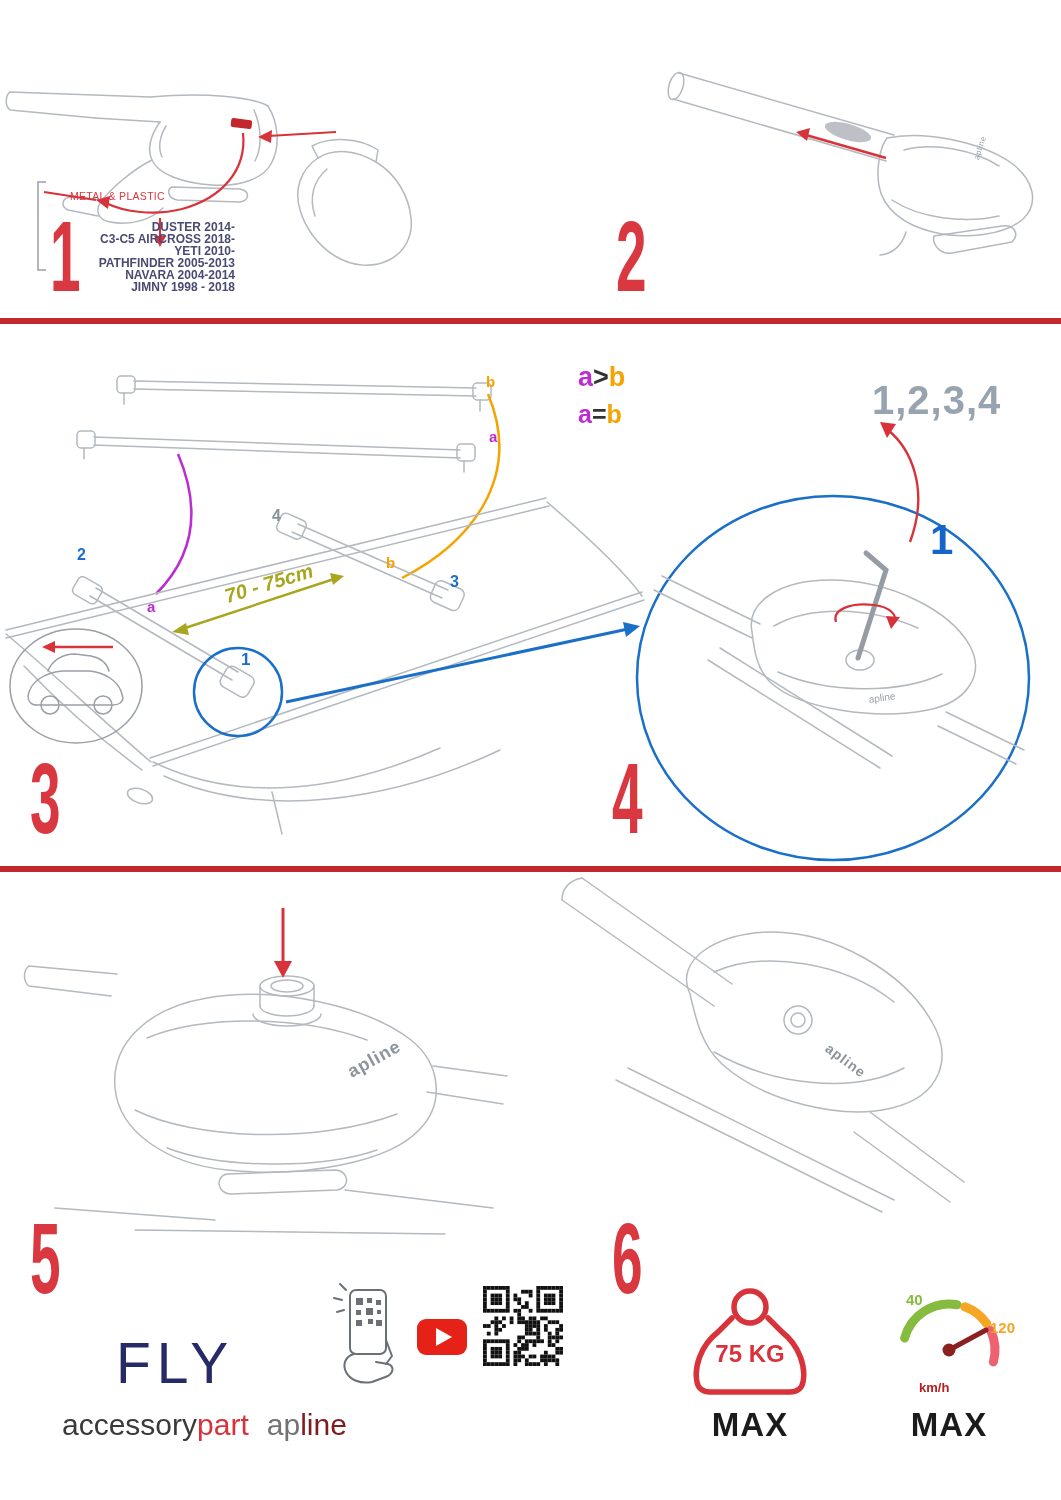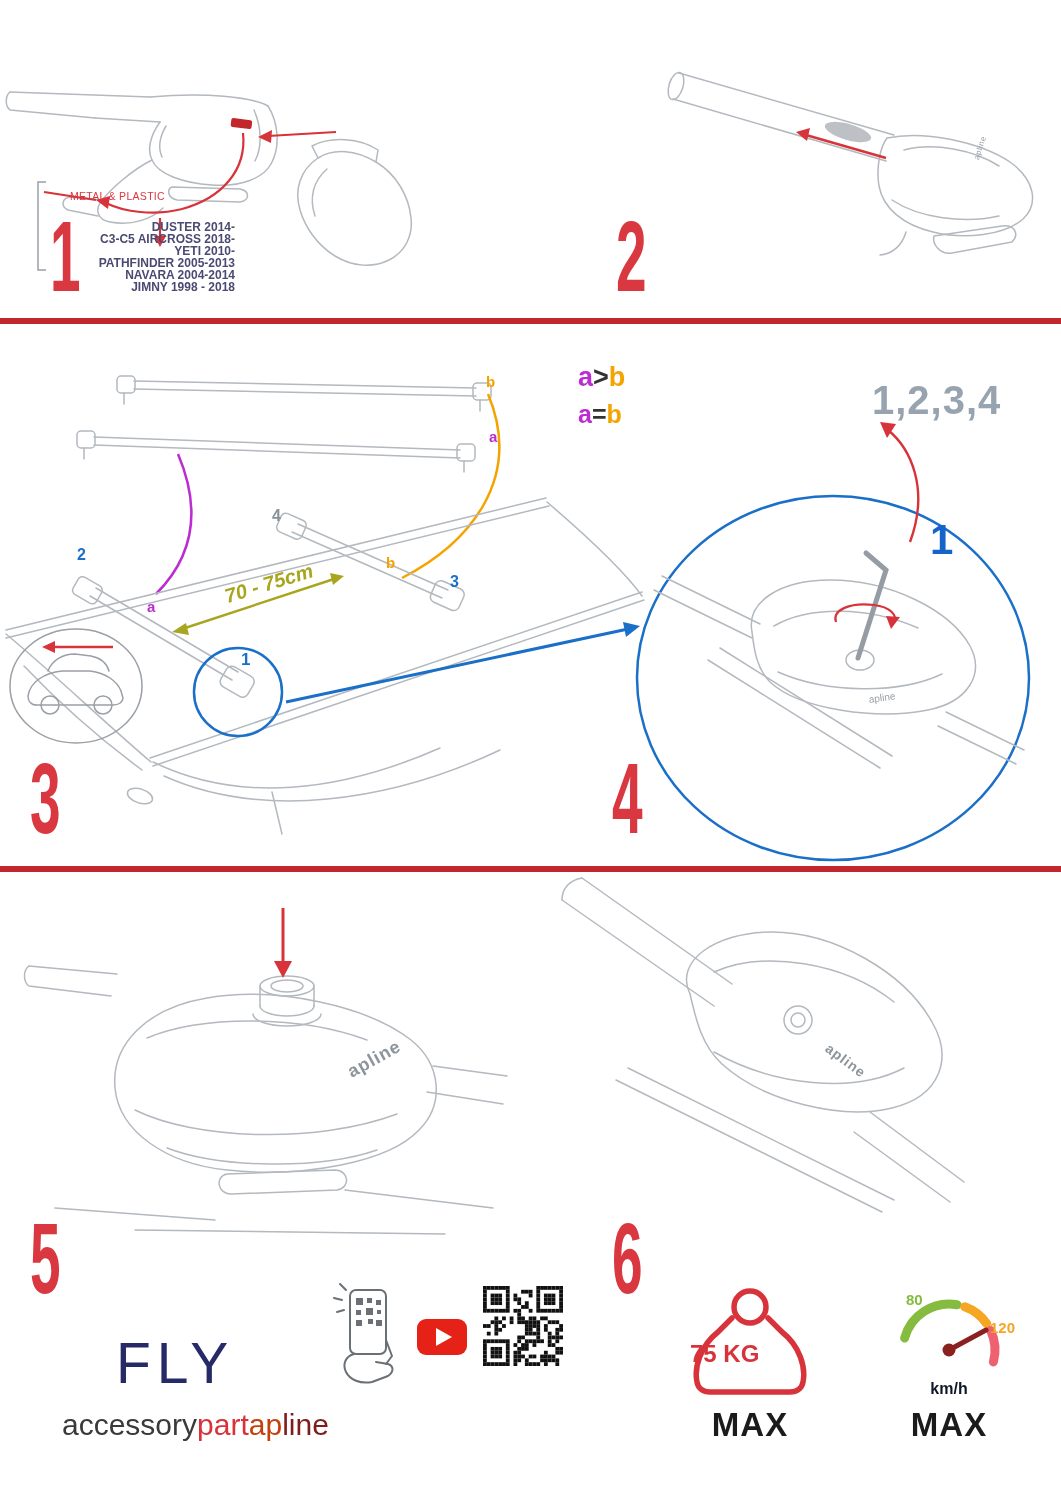--- a/index.html
+++ b/index.html
@@ -242,21 +242,21 @@
     </g>
   </svg>
   <div class="abs" style="left:832px;top:1040px;font-size:14px;font-weight:600;color:#8d949c;letter-spacing:1px;transform:rotate(37deg);transform-origin:left top">apline</div>
 
   <div class="step-num" style="left:30px;top:1208px">5</div>
   <div class="step-num" style="left:612px;top:1208px">6</div>
 
   <div class="abs" style="left:116px;top:1330px;font-size:57px;font-weight:400;color:#262a66;letter-spacing:6px">FLY</div>
 
   <div class="abs" style="left:62px;top:1408px;font-size:30px;font-weight:500">
-    <span style="color:#3a3a3a">accessory</span><span style="color:#d8333b">part</span><span style="color:#c2410c">ap</span><span style="color:#7f1d1d">line</span>
+    <span style="color:#3a3a3a">accessory</span><span style="color:#d8333b">part</span><span style="margin-left:18px;color:#737373">ap</span><span style="color:#7f1d1d">line</span>
   </div>
 
   <svg class="abs" style="left:320px;top:1282px" width="95" height="105" viewBox="0 0 95 105">
     <g stroke="#6a7076" stroke-width="2" fill="none" stroke-linecap="round" stroke-linejoin="round">
       <rect x="30" y="8" width="36" height="64" rx="6"></rect>
       <path d="M 26,8 L 20,2"></path>
         <path d="M 22,18 L 14,16"></path>
         <path d="M 24,28 L 17,30"></path>
       <path d="M 34,72 C 26,74 22,82 26,90 C 30,98 40,102 52,100 L 68,94 C 74,90 74,84 68,82 L 56,80"></path>
       <path d="M 66,58 L 72,74 L 66,82"></path>
@@ -498,30 +498,30 @@
       <rect x="60.95" y="76.19" width="3.81" height="3.81" fill="#111"></rect>
       <rect x="72.38" y="76.19" width="3.81" height="3.81" fill="#111"></rect>
     </svg>
 
   <svg class="abs" style="left:680px;top:1282px" width="140" height="130" viewBox="0 0 140 130">
     <g stroke="#d8333b" stroke-width="5.5" fill="none" stroke-linejoin="round" stroke-linecap="round">
       <circle cx="70" cy="25" r="16"></circle>
       <path d="M 52,36 L 38,50 C 20,64 14,86 17,100 C 18,106 23,110 30,110 L 110,110 C 117,110 122,106 123,100 C 126,86 120,64 102,50 L 88,36"></path>
     </g>
   </svg>
-  <div class="abs" style="left:690px;top:1340px;width:120px;text-align:left;font-size:24px;font-weight:700;color:#d8333b">75 KG</div>
+  <div class="abs" style="left:690px;top:1340px;width:120px;text-align:center;font-size:24px;font-weight:700;color:#d8333b">75 KG</div>
   <div class="abs" style="left:690px;top:1406px;width:120px;text-align:center;font-size:33px;font-weight:700;color:#1b1b1b;letter-spacing:1px">MAX</div>
 
   <svg class="abs" style="left:882px;top:1282px" width="135" height="115" viewBox="0 0 135 115">
     <g fill="none" stroke-linecap="round" stroke-width="9">
       <path d="M 22.6,56.1 A 46,46 0 0 1 75,22.7" stroke="#85bb3f"></path>
       <path d="M 82.7,24.8 A 46,46 0 0 1 104.7,41.6" stroke="#f5a623"></path>
       <path d="M 108.7,48.6 A 46,46 0 0 1 111.4,79.9" stroke="#ee6171"></path>
     </g>
     <line x1="67" y1="68" x2="104" y2="48" stroke="#8b2020" stroke-width="5" stroke-linecap="round"></line>
     <circle cx="67" cy="68" r="6.5" fill="#8b2020"></circle>
   </svg>
-  <div class="lbl" style="left:906px;top:1292px;font-size:15px;color:#85bb3f">80</div>
+  <div class="lbl" style="left:906px;top:1292px;font-size:15px;color:#85bb3f">40</div>
   <div class="lbl" style="left:990px;top:1320px;font-size:15px;color:#f5a623">120</div>
-  <div class="abs" style="left:919px;top:1380px;width:60px;text-align:center;font-size:16px;font-weight:600;color:#0f172a">km/h</div>
+  <div class="abs" style="left:919px;top:1380px;width:60px;text-align:left;font-size:13px;font-weight:600;color:#b91c1c">km/h</div>
   <div class="abs" style="left:889px;top:1406px;width:120px;text-align:center;font-size:33px;font-weight:700;color:#1b1b1b;letter-spacing:1px">MAX</div>
 
 </div>
 
 </body></html>

